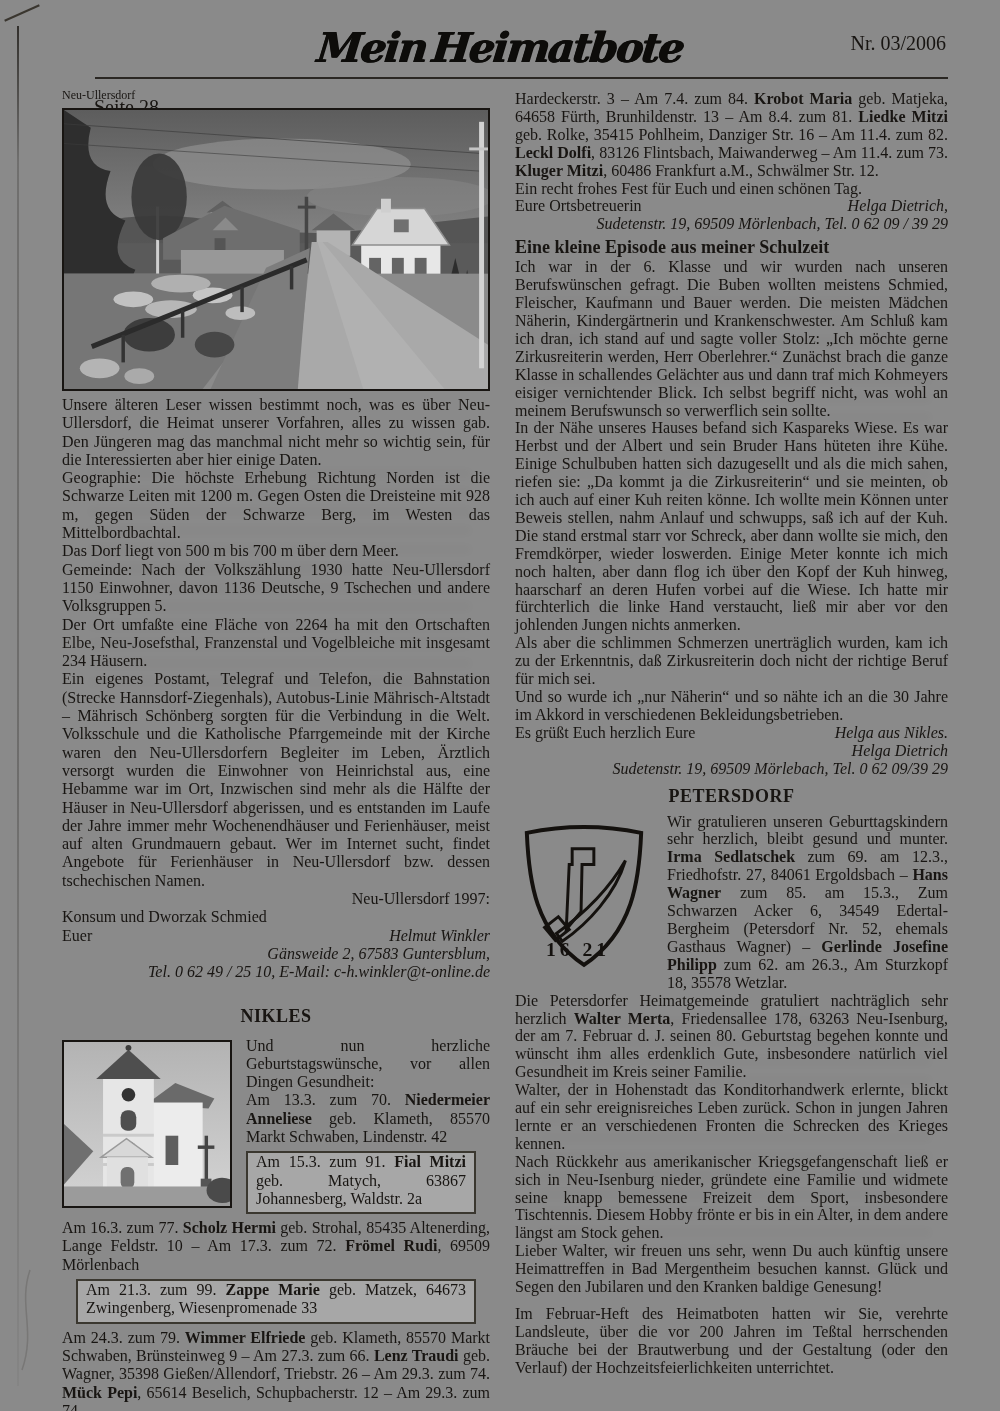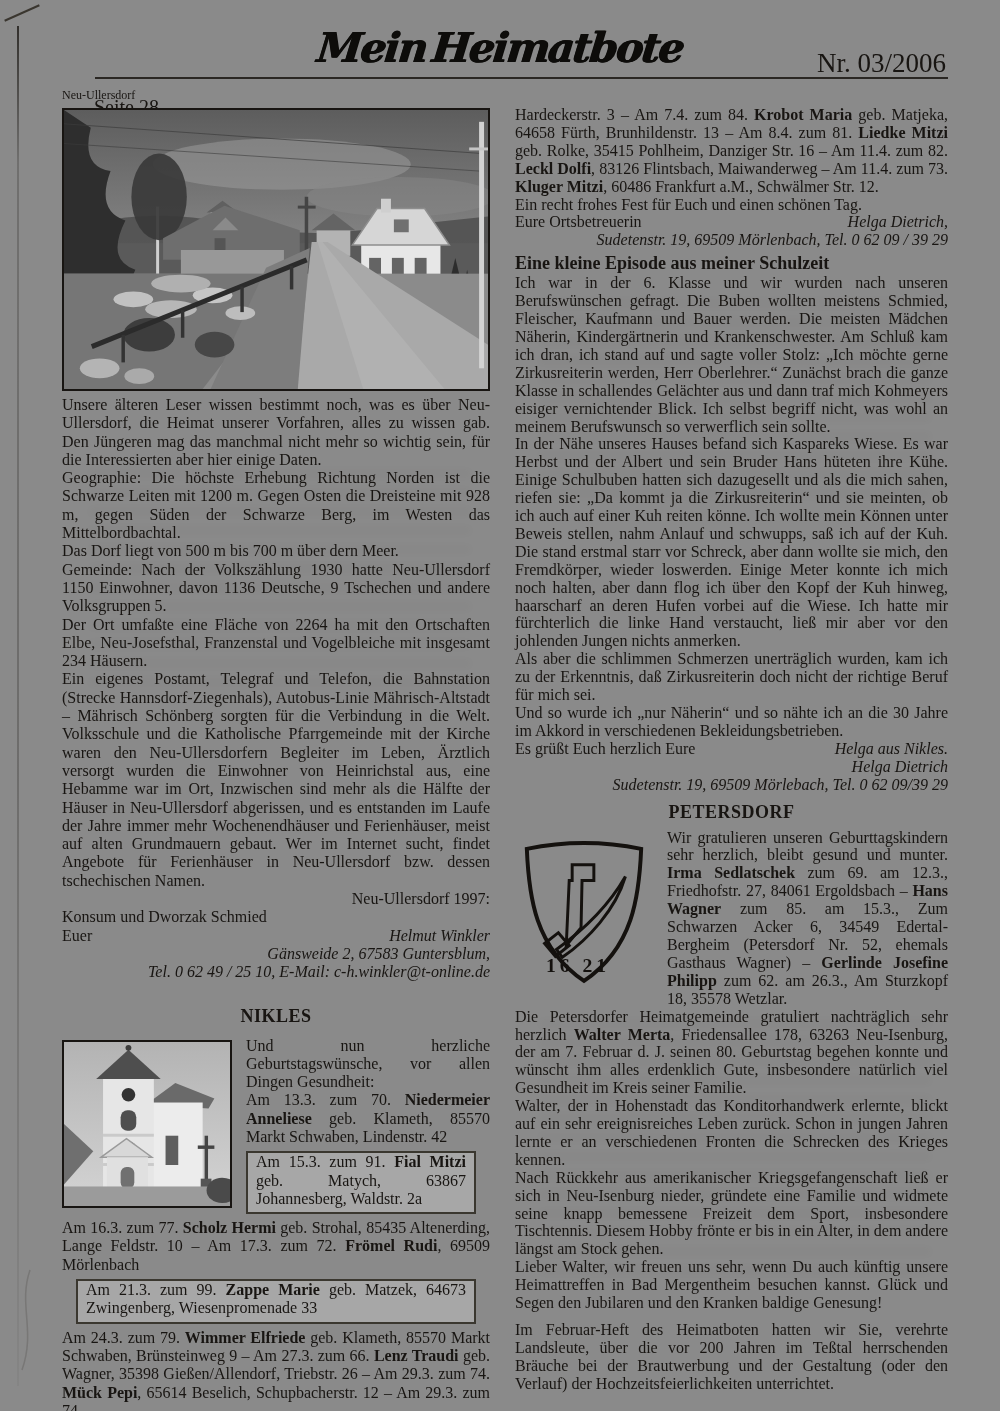--- a/index.html
+++ b/index.html
@@ -8,32 +8,32 @@
     color:#181512;
     font-family:"Liberation Serif", serif;
     background:
       radial-gradient(900px 420px at 72% 0%, rgba(0,0,0,0.05), transparent 65%),
       linear-gradient(90deg, rgba(0,0,0,0.06), transparent 4%),
       linear-gradient(180deg,#f1efe9 0%, #efede6 55%, #ecead ecae 0), 
       #efede7;
   }
   
   .hdr-left{position:absolute;left:94px;top:48px;font-size:20px;margin-top:48px;}
-  .hdr-right{position:absolute;right:54px;top:48px;font-size:27px;}
+  .hdr-right{position:absolute;right:54px;top:32px;font-size:20px;}
   .masthead{
     position:absolute;left:50%;top:24px;transform:translateX(-50%) skewX(-6deg);
     font-family:"DejaVu Serif", serif;font-weight:bold;font-style:italic;
     font-size:41px;letter-spacing:-2px;word-spacing:-6px;color:#0d0c0a;
     text-shadow:0.8px 0 #0d0c0a, -0.4px 0 #0d0c0a;
   }
   .hdr-rule{position:absolute;left:95px;right:52px;top:77px;height:2px;background:#2a2723;}
   
   .col{position:absolute;top:88px;}
   .col-left{left:62px;width:428px;}
-  .col-right{left:515px;width:433px;top:106px;}
+  .col-right{left:515px;width:433px;top:90px;}
   p{margin:0;text-align:justify;font-size:16px;line-height:18.3px;hyphens:auto;}
   .col-right p{line-height:17.9px;}
   b{font-weight:bold;}
   .h-story{font-weight:bold;font-size:18px;margin:4px 0 0;text-align:left;}
   .h-town{font-weight:normal;font-size:12px;margin:0 0 4px;text-align:left;}
   .h-section{font-weight:bold;font-size:18px;text-align:center;letter-spacing:0.5px;margin:0;}
   .h-nikles{margin:24px 0 10px;}
   .h-peter{margin:8px 0 6px;}
   .sigrow{display:flex;justify-content:space-between;font-size:16px;line-height:18.3px;}
   .col-right .sigrow{line-height:17.9px;}

